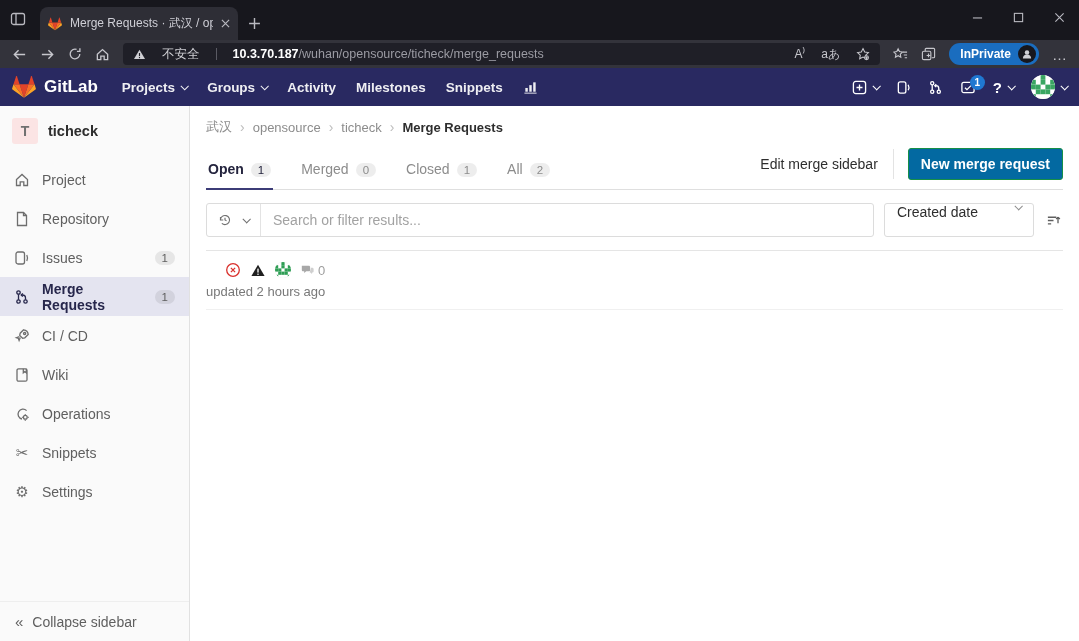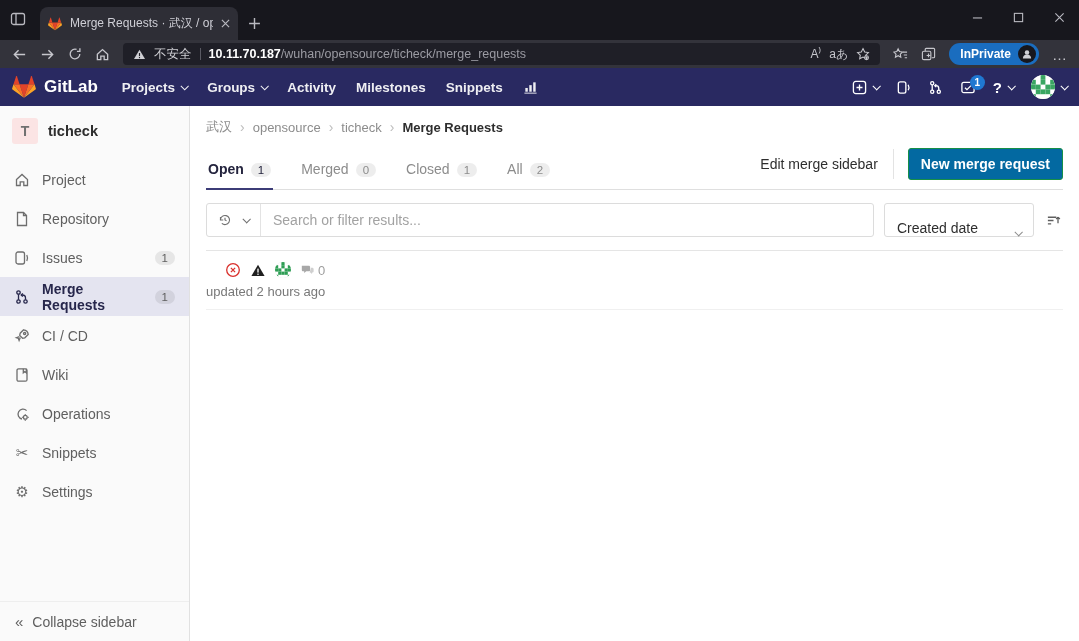--- a/index.html
+++ b/index.html
@@ -14,21 +14,21 @@
                  display:flex; align-items:center; gap:8px; padding:0 8px; margin-left:40px; }
   .tab-title { flex:1; font-size:12px; color:#cfcfd6; white-space:nowrap; overflow:hidden; }
   .tab-close, .newtab-btn { color:#b9b9c0; cursor:pointer; flex:none; }
   .newtab-btn { margin:0 0 10px 10px; }
   .win-controls { position:absolute; right:14px; top:12px; display:flex; gap:30px; color:#b9b9c0; }
   .win-controls > span { cursor:pointer; }
 
   .toolbar { height:28px; background:#33333b; display:flex; align-items:center; padding:0 12px; gap:13px; color:#c6c6cc; }
   .nav-ico { flex:none; cursor:pointer; }
   .addr-bar { flex:1; height:22px; background:#1f1f27; border-radius:4px; display:flex; align-items:center;
-              gap:8px; padding:0 10px; font-size:12.5px; color:#cfcfd4; }
+              gap:16px; padding:0 10px; font-size:12.5px; color:#cfcfd4; }
   .addr-divider { width:1px; height:12px; background:#5a5a63; }
   .url-host { color:#fff; font-weight:700; }
   .url-path { color:#9b9ba3; }
   .addr-spacer { flex:1; }
   .glyph-ico { font-size:12px; color:#c6c6cc; cursor:pointer; line-height:1; }
   .inprivate { background:#1a6dbf; border-radius:12px; height:22px; display:flex; align-items:center;
                gap:7px; padding:0 3px 0 11px; color:#fff; font-size:12px; font-weight:700; cursor:pointer; }
   .inprivate-avatar { width:18px; height:18px; border-radius:50%; background:#17171d; display:flex; align-items:center; justify-content:center; }
 
   
@@ -85,21 +85,21 @@
   .btn-new { background:#0369a1; color:#fff; font-size:14px; font-weight:600; padding:7px 12px; border-radius:3px;
              cursor:pointer; border:1px solid #168f48; }
 
   .filter-row { margin-top:13px; display:flex; align-items:center; gap:10px; }
   .filter-box { flex:1; height:34px; border:1px solid #dcdcdc; border-radius:3px; background:#fff; display:flex; align-items:center; }
   .history-btn { width:54px; height:100%; display:flex; align-items:center; justify-content:center; gap:5px;
                  color:#707070; border-right:1px solid #e3e3e3; cursor:pointer; }
   .filter-box input { flex:1; border:0; outline:0; font-size:14px; color:#2e2e2e; padding:0 12px; min-width:0;
                       font-family:"Liberation Sans", sans-serif; }
   .filter-box input::placeholder { color:#a2a2a2; }
-  .sort-dd { width:150px; height:34px; border:1px solid #dcdcdc; border-radius:3px; display:flex; align-items:flex-end;
+  .sort-dd { width:150px; height:34px; border:1px solid #dcdcdc; border-radius:3px; display:flex; align-items:flex-start;
              justify-content:space-between; padding:0 12px; font-size:14px; color:#2e2e2e; cursor:pointer; }
   .sort-dd .chev { color:#8c8c8c; }
   .sort-dir-btn { color:#5f5f5f; cursor:pointer; padding:2px; }
 
   .mr-list { margin-top:13px; border-top:1px solid #e5e5e5; }
   .mr-row { display:flex; justify-content:space-between; padding:11px 0 10px; border-bottom:1px solid #f0f0f0; }
   .mr-title { font-size:14.5px; font-weight:700; color:#2e2e2e; cursor:pointer; }
   .mr-meta { font-size:13px; color:#787878; margin-top:6px; }
   .mr-right { text-align:right; }
   .mr-icons { display:flex; align-items:center; gap:9px; justify-content:flex-end; }
@@ -185,21 +185,21 @@
   <div class="addr-bar">
     <span>
       <svg width="13" height="13" viewBox="0 0 16 16">
           <path d="M8 2.2L14.8 13.6H1.2z" fill="#cfcfd4"></path>
           <rect x="7.3" y="6.2" width="1.4" height="3.8" fill="#1f1f27"></rect>
           <rect x="7.3" y="11.1" width="1.4" height="1.4" fill="#1f1f27"></rect>
         </svg>
     </span>
     <span>不安全</span>
     <span class="addr-divider"></span>
-    <span><span class="url-host">10.11.70.187</span><span class="url-path">/wuhan/opensource/ticheck/merge_requests</span></span>
+    <span><span class="url-host">10.3.70.187</span><span class="url-path">/wuhan/opensource/ticheck/merge_requests</span></span>
     <span class="addr-spacer"></span>
     <span class="glyph-ico">A⁾</span>
     <span class="glyph-ico">aあ</span>
     <span>
       <svg width="14" height="14" viewBox="0 0 16 16" fill="none" stroke="#c6c6cc" stroke-width="1.2">
           <path d="M8 1.8l1.9 3.9 4.3.6-3.1 3 .7 4.2L8 11.5l-3.8 2 .7-4.2-3.1-3 4.3-.6z"></path>
           <circle cx="12" cy="12.2" r="2.2" fill="#33333b" stroke="#c6c6cc"></circle>
           <path d="M12 10.8v2.8M10.6 12.2h2.8"></path>
         </svg>
     </span>

